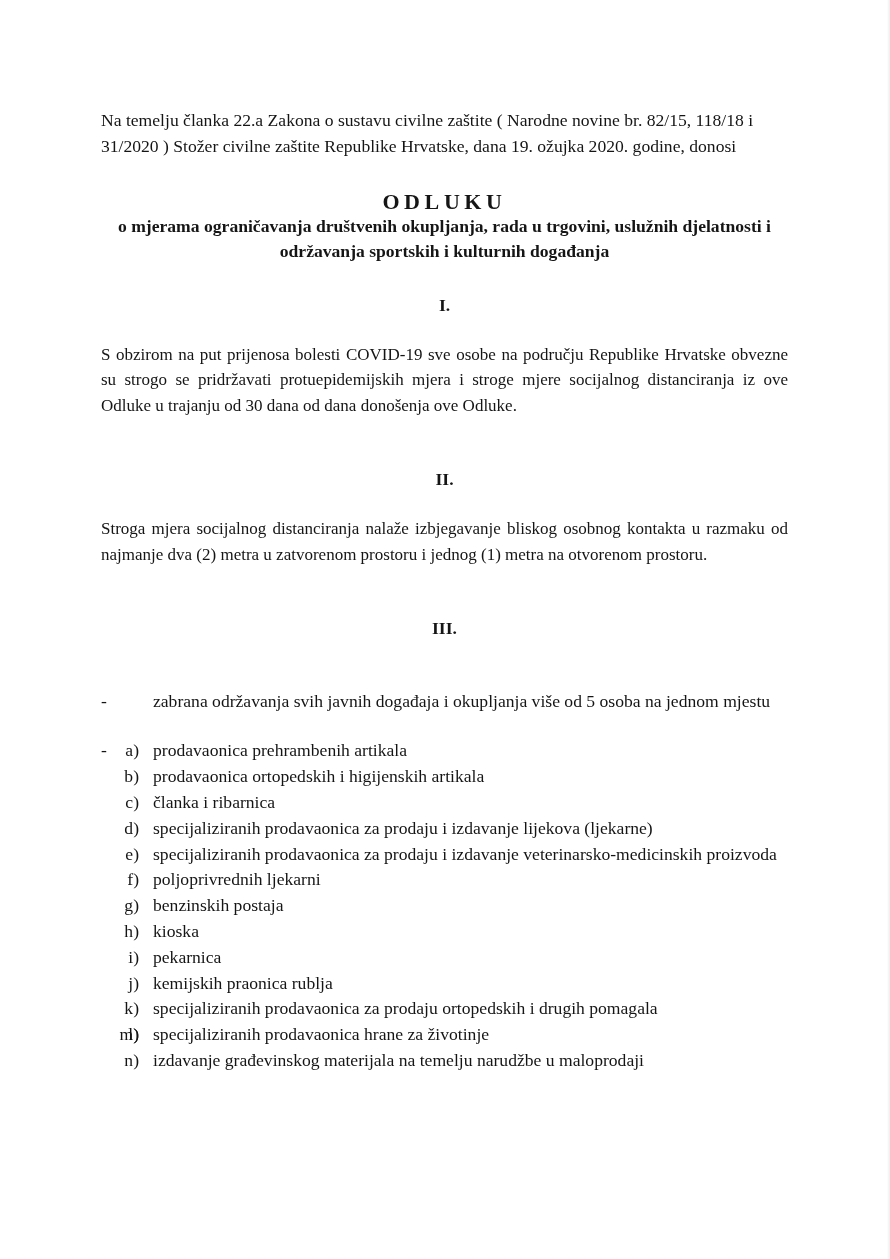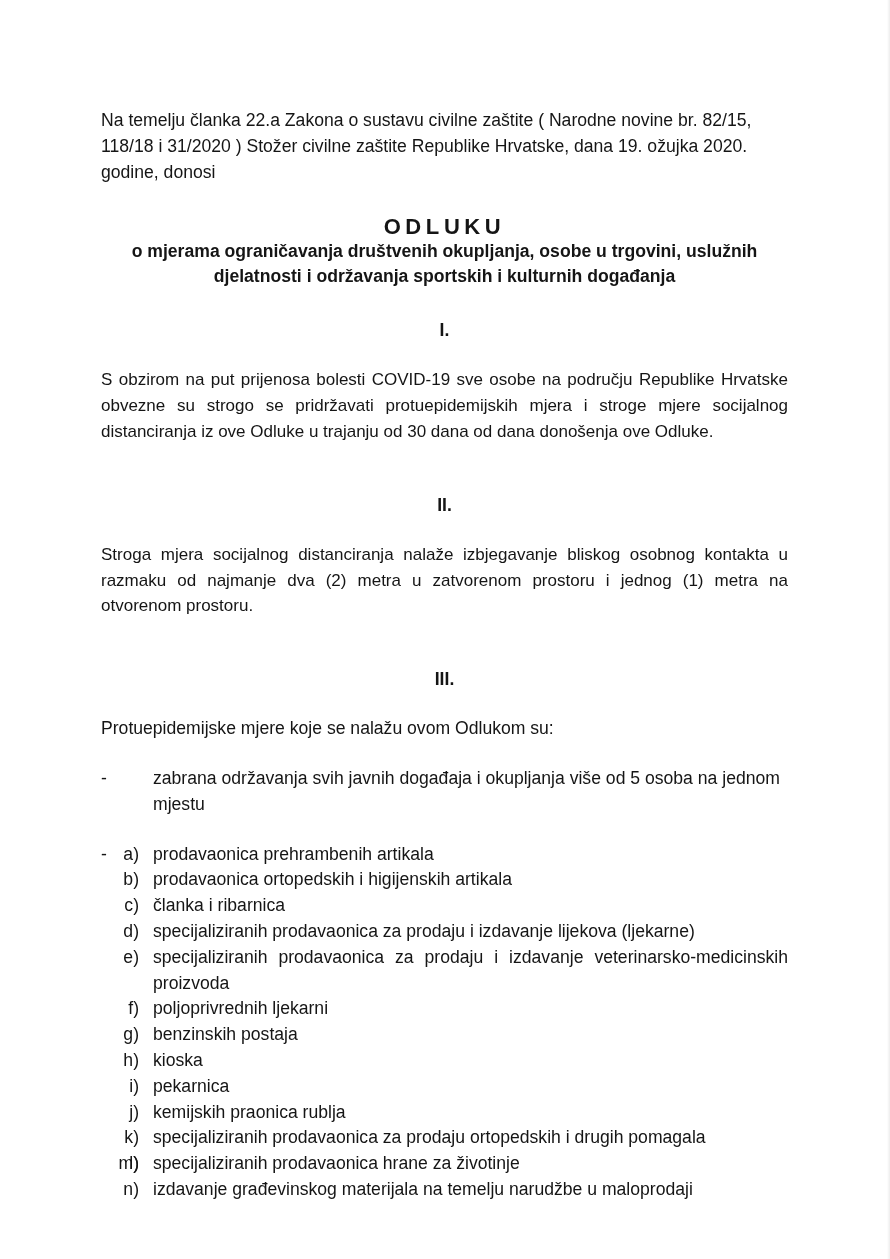--- a/index.html
+++ b/index.html
@@ -7,21 +7,21 @@
     padding: 0;
     background: #ffffff;
   }
   .page {
     position: relative;
     width: 890px;
     height: 1259px;
     background: #ffffff;
     margin: 0 auto;
     overflow: hidden;
-    font-family: Liberation Sans, sans-serif;
+    font-family: Liberation Serif, serif;
     color: #151515;
   }
   
   .scan-edge {
     position: absolute;
     top: 0;
     right: 0;
     width: 3px;
     height: 100%;
     background: linear-gradient(to right, rgba(0,0,0,0.0), rgba(0,0,0,0.07));
@@ -118,42 +118,41 @@
   <div class="scan-edge"></div>
 
   <div class="content">
 
     <p class="para">Na temelju članka 22.a Zakona o sustavu civilne zaštite ( Narodne novine br. 82/15, 118/18 i 31/2020 ) Stožer civilne zaštite Republike Hrvatske, dana 19. ožujka 2020. godine, donosi</p>
 
     <div class="gap-lg"></div>
 
     <div class="title-block">
       <p class="title-main">ODLUKU</p>
-      <p class="title-sub">o mjerama ograničavanja društvenih okupljanja, osobe u trgovini, uslužnih djelatnosti i održavanja sportskih i kulturnih događanja</p>
+      <p class="title-sub">o mjerama ograničavanja društvenih okupljanja, rada u trgovini, uslužnih djelatnosti i održavanja sportskih i kulturnih događanja</p>
     </div>
 
     <div class="gap-lg"></div>
 
     <p class="section-num">I.</p>
     <div class="gap-md"></div>
     <p class="para-justify">S obzirom na put prijenosa bolesti COVID-19 sve osobe na području Republike Hrvatske obvezne su strogo se pridržavati protuepidemijskih mjera i stroge mjere socijalnog distanciranja iz ove Odluke u trajanju od 30 dana od dana donošenja ove Odluke.</p>
 
     <div class="gap-lg"></div>
     <div class="gap-sm"></div>
 
     <p class="section-num">II.</p>
     <div class="gap-md"></div>
     <p class="para-justify">Stroga mjera socijalnog distanciranja nalaže izbjegavanje bliskog osobnog kontakta u razmaku od najmanje dva (2) metra u zatvorenom prostoru i jednog (1) metra na otvorenom prostoru.</p>
 
     <div class="gap-lg"></div>
     <div class="gap-sm"></div>
 
     <p class="section-num">III.</p>
     <div class="gap-md"></div>
-    <p class="para">Protuepidemijske mjere koje se nalažu ovom Odlukom su:</p>
 
     <div class="gap-md"></div>
 
     <p class="dash-item">
       <span class="dash-mark">-</span>
       <span class="item-text">zabrana održavanja svih javnih događaja i okupljanja više od 5 osoba na jednom mjestu</span>
     </p>
 
     <div class="gap-md"></div>
 

